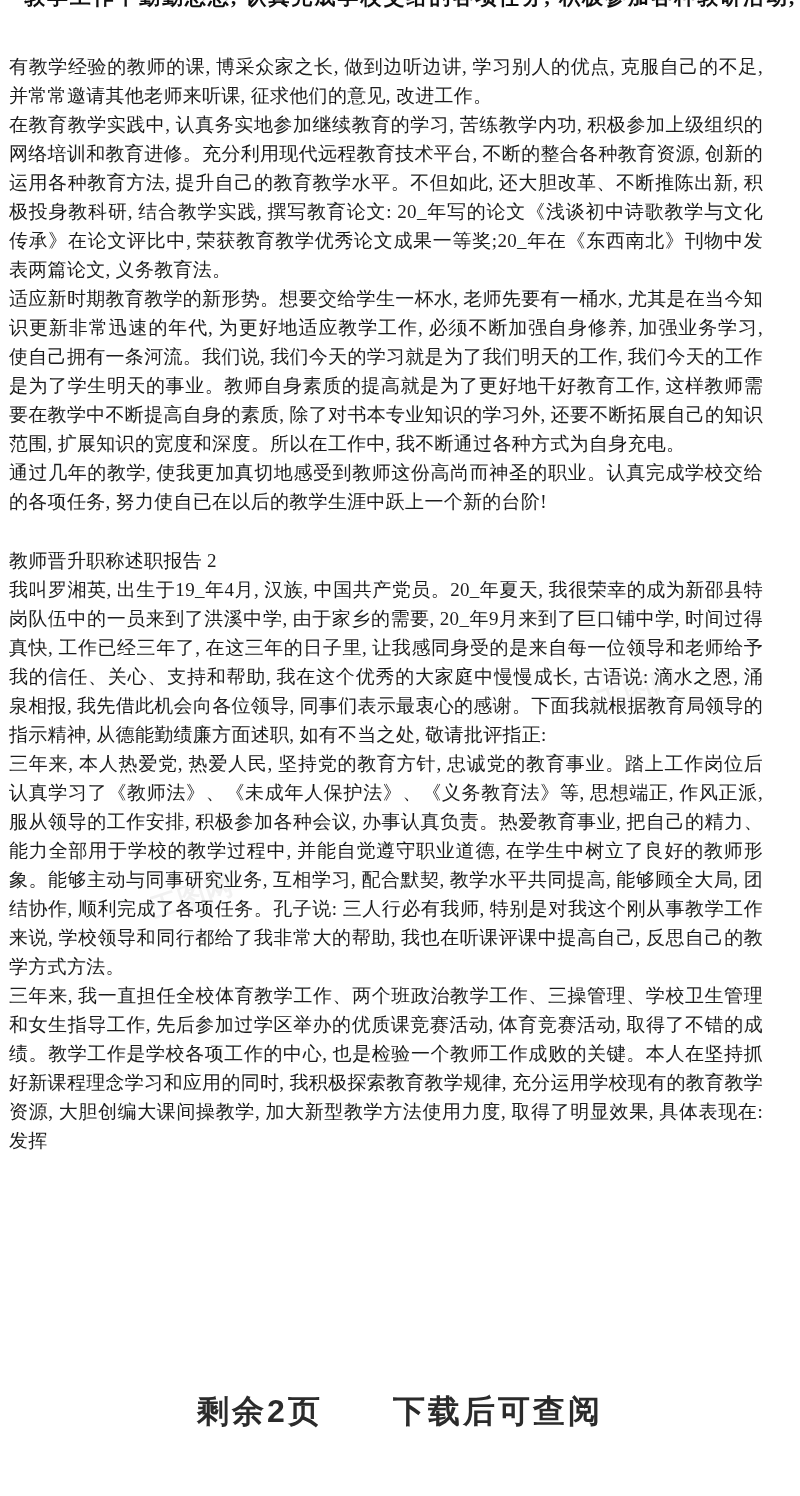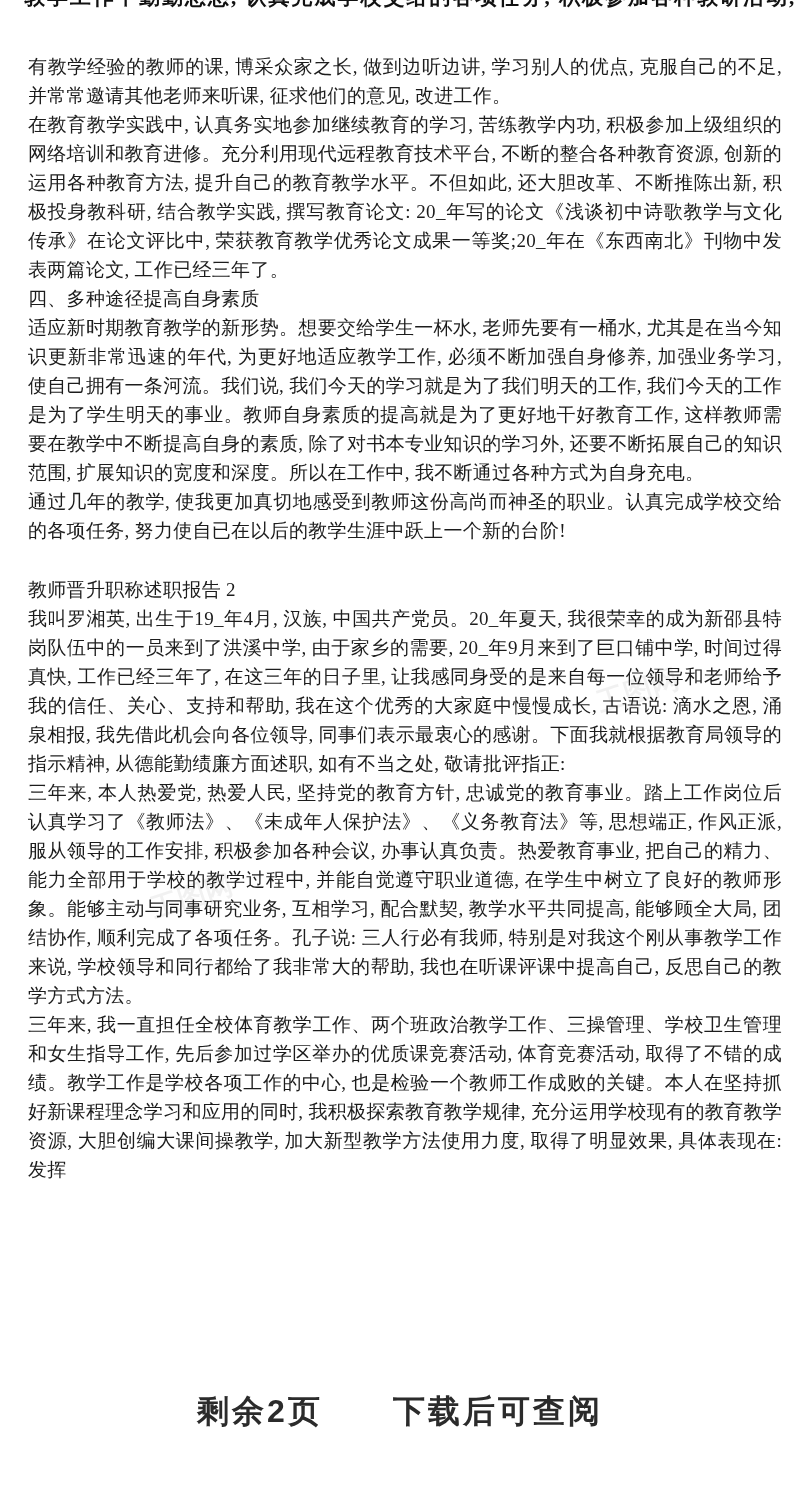--- a/index.html
+++ b/index.html
@@ -30,21 +30,21 @@
     font-size: 21px;
     font-weight: 700;
     line-height: 30px;
     white-space: nowrap;
     letter-spacing: 2px;
     color: #111;
   }
   .content {
     position: absolute;
     top: 52px;
-    left: 28px;
+    left: 9px;
     width: 754px;
   }
   p.para {
     margin: 0;
     font-size: 19px;
     line-height: 29px;
     text-align: justify;
     letter-spacing: 0.3px;
     word-break: break-all;
   }
@@ -81,22 +81,21 @@
 <body>
 
 <div class="page">
 
   <div class="clip-top">
     <p class="clip-line">教学工作中勤勤恳恳, 认真完成学校交给的各项任务, 积极参加各种教研活动, 不断提高自身的教育教学能力和水平</p>
   </div>
 
   <div class="content">
       <p class="para body">有教学经验的教师的课, 博采众家之长, 做到边听边讲, 学习别人的优点, 克服自己的不足, 并常常邀请其他老师来听课, 征求他们的意见, 改进工作。</p>
-      <p class="para body">在教育教学实践中, 认真务实地参加继续教育的学习, 苦练教学内功, 积极参加上级组织的网络培训和教育进修。充分利用现代远程教育技术平台, 不断的整合各种教育资源, 创新的运用各种教育方法, 提升自己的教育教学水平。不但如此, 还大胆改革、不断推陈出新, 积极投身教科研, 结合教学实践, 撰写教育论文: 20_年写的论文《浅谈初中诗歌教学与文化传承》在论文评比中, 荣获教育教学优秀论文成果一等奖;20_年在《东西南北》刊物中发表两篇论文, 工作已经三年了。</p>
-      <p class="para heading">四、多种途径提高自身素质</p>
+      <p class="para body">在教育教学实践中, 认真务实地参加继续教育的学习, 苦练教学内功, 积极参加上级组织的网络培训和教育进修。充分利用现代远程教育技术平台, 不断的整合各种教育资源, 创新的运用各种教育方法, 提升自己的教育教学水平。不但如此, 还大胆改革、不断推陈出新, 积极投身教科研, 结合教学实践, 撰写教育论文: 20_年写的论文《浅谈初中诗歌教学与文化传承》在论文评比中, 荣获教育教学优秀论文成果一等奖;20_年在《东西南北》刊物中发表两篇论文, 义务教育法。</p>
       <p class="para body">适应新时期教育教学的新形势。想要交给学生一杯水, 老师先要有一桶水, 尤其是在当今知识更新非常迅速的年代, 为更好地适应教学工作, 必须不断加强自身修养, 加强业务学习, 使自己拥有一条河流。我们说, 我们今天的学习就是为了我们明天的工作, 我们今天的工作是为了学生明天的事业。教师自身素质的提高就是为了更好地干好教育工作, 这样教师需要在教学中不断提高自身的素质, 除了对书本专业知识的学习外, 还要不断拓展自己的知识范围, 扩展知识的宽度和深度。所以在工作中, 我不断通过各种方式为自身充电。</p>
       <p class="para body">通过几年的教学, 使我更加真切地感受到教师这份高尚而神圣的职业。认真完成学校交给的各项任务, 努力使自已在以后的教学生涯中跃上一个新的台阶!</p>
       <p class="para subtitle">教师晋升职称述职报告 2</p>
       <p class="para body">我叫罗湘英, 出生于19_年4月, 汉族, 中国共产党员。20_年夏天, 我很荣幸的成为新邵县特岗队伍中的一员来到了洪溪中学, 由于家乡的需要, 20_年9月来到了巨口铺中学, 时间过得真快, 工作已经三年了, 在这三年的日子里, 让我感同身受的是来自每一位领导和老师给予我的信任、关心、支持和帮助, 我在这个优秀的大家庭中慢慢成长, 古语说: 滴水之恩, 涌泉相报, 我先借此机会向各位领导, 同事们表示最衷心的感谢。下面我就根据教育局领导的指示精神, 从德能勤绩廉方面述职, 如有不当之处, 敬请批评指正:</p>
       <p class="para body">三年来, 本人热爱党, 热爱人民, 坚持党的教育方针, 忠诚党的教育事业。踏上工作岗位后认真学习了《教师法》、《未成年人保护法》、《义务教育法》等, 思想端正, 作风正派, 服从领导的工作安排, 积极参加各种会议, 办事认真负责。热爱教育事业, 把自己的精力、能力全部用于学校的教学过程中, 并能自觉遵守职业道德, 在学生中树立了良好的教师形象。能够主动与同事研究业务, 互相学习, 配合默契, 教学水平共同提高, 能够顾全大局, 团结协作, 顺利完成了各项任务。孔子说: 三人行必有我师, 特别是对我这个刚从事教学工作来说, 学校领导和同行都给了我非常大的帮助, 我也在听课评课中提高自己, 反思自己的教学方式方法。</p>
       <p class="para body">三年来, 我一直担任全校体育教学工作、两个班政治教学工作、三操管理、学校卫生管理和女生指导工作, 先后参加过学区举办的优质课竞赛活动, 体育竞赛活动, 取得了不错的成绩。教学工作是学校各项工作的中心, 也是检验一个教师工作成败的关键。本人在坚持抓好新课程理念学习和应用的同时, 我积极探索教育教学规律, 充分运用学校现有的教育教学资源, 大胆创编大课间操教学, 加大新型教学方法使用力度, 取得了明显效果, 具体表现在: 发挥</p>
     </div>
 
   <div class="wm wm-1">工图网</div>
   <div class="wm wm-2">工图网</div>

